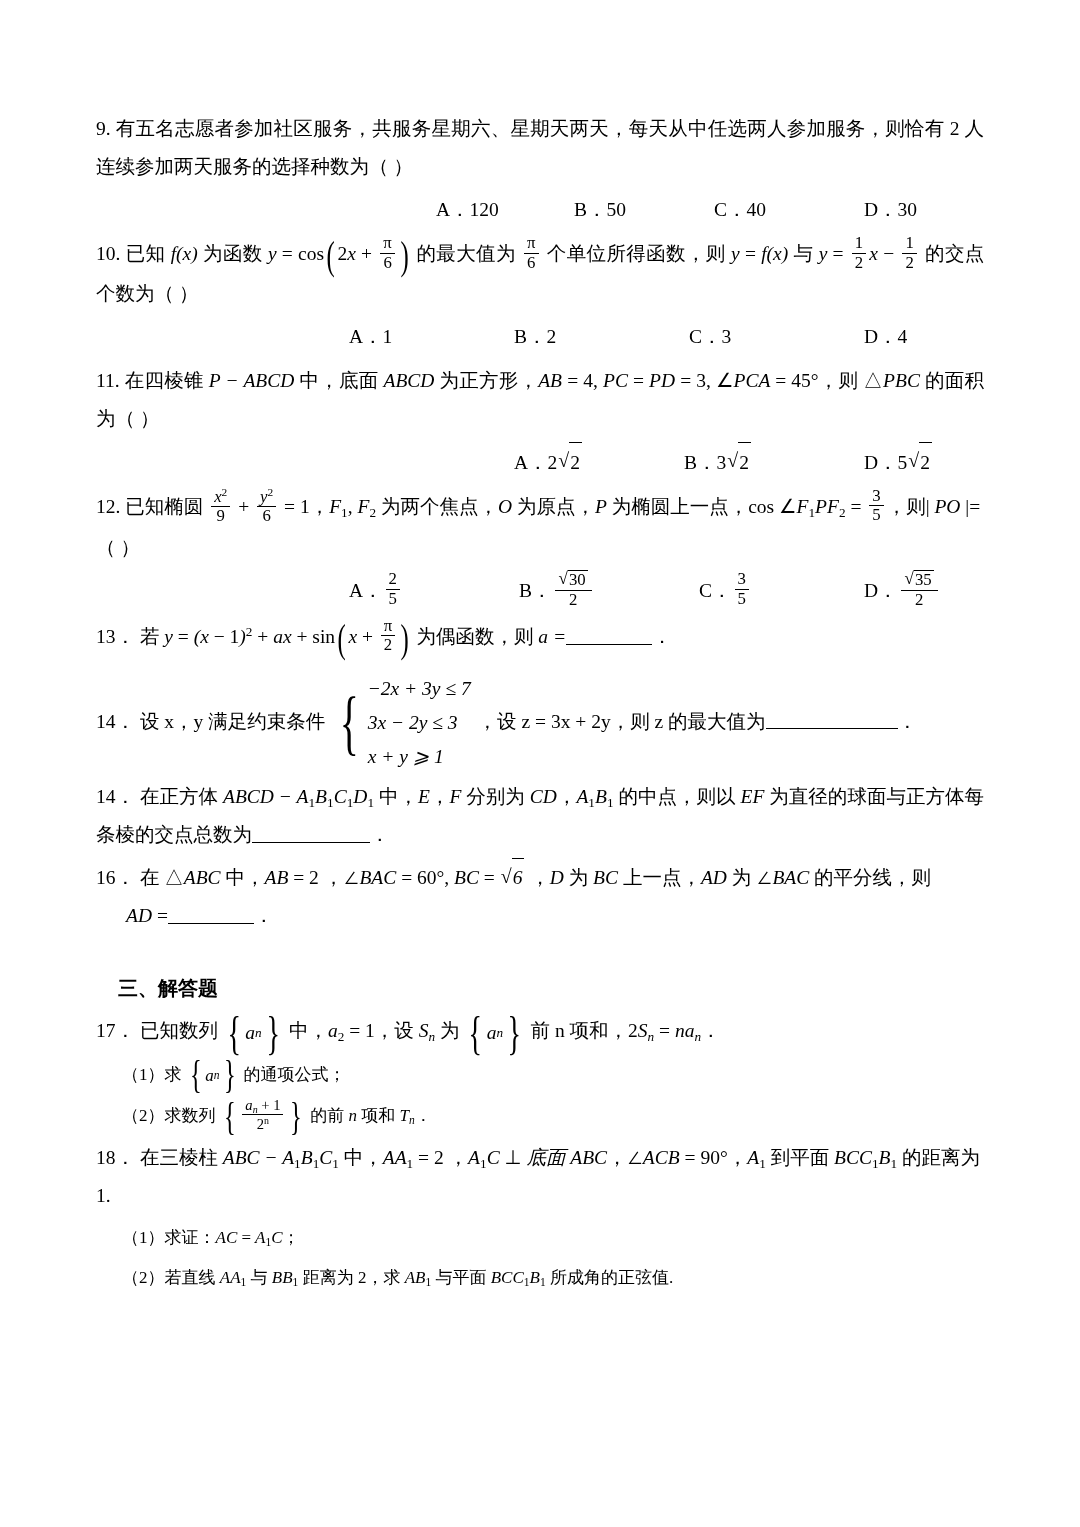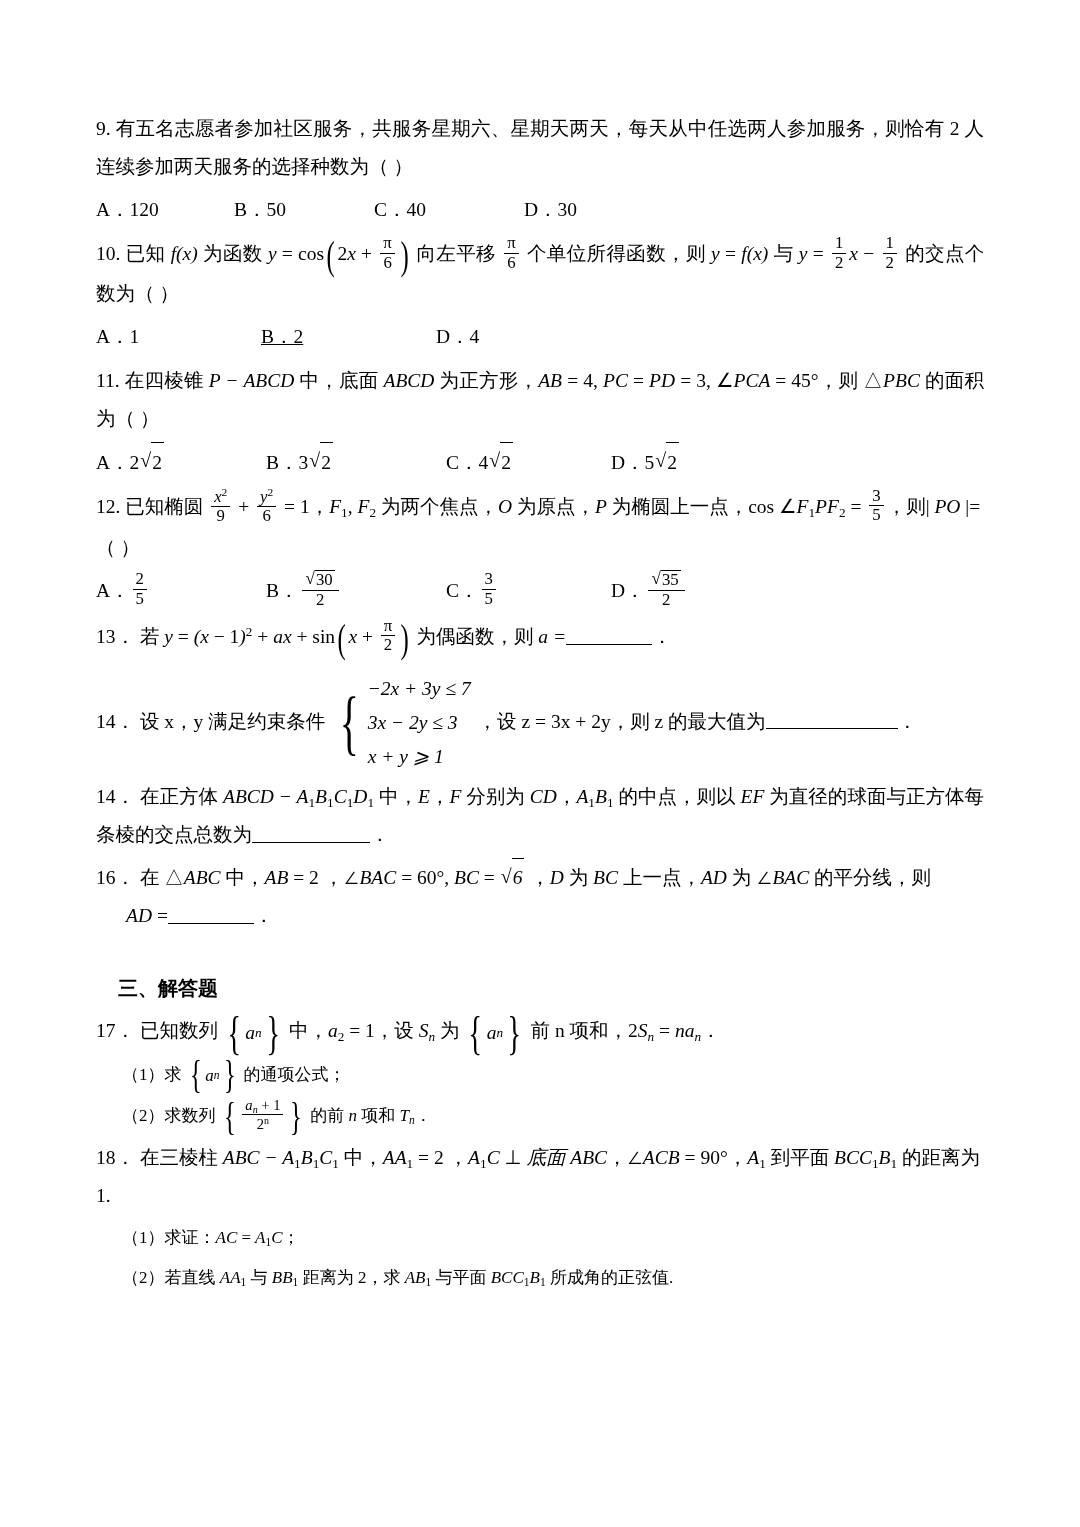--- a/index.html
+++ b/index.html
@@ -25,27 +25,28 @@
     margin: 0 0 4px 0;
     font-size: 19.5px;
     line-height: 1.95;
     text-align: justify;
   }
   .opts {
     margin: 2px 0 6px 0;
     font-size: 19.5px;
     line-height: 2.0;
     display: flex;
+    justify-content: flex-end;
   }
   .opt-a { width: 138px; }
   .opt-b { width: 140px; }
   .opt-c { width: 150px; }
   .opt-d { width: 120px; font-family: Liberation Serif, serif; }
   .opt-a2 { width: 165px; }
-  .opt-b2 { width: 175px; text-decoration: underline; }
+  .opt-b2 { width: 175px; }
   .opt-c2 { width: 175px; }
   .opt-fr-a { width: 170px; }
   .opt-fr-b { width: 180px; }
   .opt-fr-c { width: 165px; }
   .section-head {
     font-family: "Liberation Sans", sans-serif;
     font-weight: bold;
     font-size: 20px;
     margin: 16px 0 10px 22px;
   }
@@ -180,42 +181,42 @@
     <span class="opt-c">C．40</span>
     <span class="opt-d">D．30</span>
   </div>
 
   <div class="q">
     <span>10.</span>
     <span>已知</span>
     <span class="math"><span class="mi">f</span>(<span class="mi">x</span>)</span>
     <span>为函数</span>
     <span class="math"><span class="mi">y</span> <span class="mn">=</span> <span class="mn">cos</span><span class="bigparen">(</span><span class="mn">2</span><span class="mi">x</span> <span class="mn">+</span> <span class="frac"><span class="num mn">π</span><span class="den mn">6</span></span><span class="bigparen">)</span></span>
-    <span>向左平移</span>
+    <span>的最大值为</span>
     <span class="math"><span class="frac"><span class="num mn">π</span><span class="den mn">6</span></span></span>
     <span>个单位所得函数，则</span>
     <span class="math"><span class="mi">y</span> <span class="mn">=</span> <span class="mi">f</span>(<span class="mi">x</span>)</span>
     <span>与</span>
     <span class="math"><span class="mi">y</span> <span class="mn">=</span> <span class="frac"><span class="num mn">1</span><span class="den mn">2</span></span><span class="mi">x</span> <span class="mn">−</span> <span class="frac"><span class="num mn">1</span><span class="den mn">2</span></span></span>
     <span>的交点个数为（      ）</span>
   </div>
   <div class="opts">
     <span class="opt-a2">A．1</span>
     <span class="opt-b2">B．2</span>
+    <span class="opt-c2">C．3</span>
     <span class="opt-d">D．4</span>
   </div>
 
   <div class="q">
     <span>11.</span>
     在四棱锥 <span class="math"><span class="mi">P</span> − <span class="mi">ABCD</span></span> 中，底面 <span class="math"><span class="mi">ABCD</span></span> 为正方形，<span class="math"><span class="mi">AB</span> <span class="mn">= 4,</span> <span class="mi">PC</span> <span class="mn">=</span> <span class="mi">PD</span> <span class="mn">= 3,</span> <span class="mn">∠</span><span class="mi">PCA</span> <span class="mn">= 45°</span></span>，则 <span class="math"><span class="mn">△</span><span class="mi">PBC</span></span> 的面积为（      ）
   </div>
   <div class="opts">
     <span class="opt-fr-a">A．2<span class="sqrt"><span class="rad">2</span></span></span>
     <span class="opt-fr-b">B．3<span class="sqrt"><span class="rad">2</span></span></span>
-    <span class="opt-fr-c">C．4<span class="sqrt"><span class="rad">2</span></span></span>
     <span class="opt-d">D．5<span class="sqrt"><span class="rad">2</span></span></span>
   </div>
 
   <div class="q">
     <span>12.</span>
     已知椭圆 <span class="math"><span class="frac"><span class="num"><span class="mi">x</span><span class="sup">2</span></span><span class="den mn">9</span></span> <span class="mn">+</span> <span class="frac"><span class="num"><span class="mi">y</span><span class="sup">2</span></span><span class="den mn">6</span></span> <span class="mn">= 1</span></span>，<span class="math"><span class="mi">F</span><span class="sub mn">1</span><span class="mn">,</span> <span class="mi">F</span><span class="sub mn">2</span></span> 为两个焦点，<span class="math"><span class="mi">O</span></span> 为原点，<span class="math"><span class="mi">P</span></span> 为椭圆上一点，<span class="math"><span class="mn">cos</span> <span class="mn">∠</span><span class="mi">F</span><span class="sub mn">1</span><span class="mi">PF</span><span class="sub mn">2</span> <span class="mn">=</span> <span class="frac"><span class="num mn">3</span><span class="den mn">5</span></span></span>，则<span class="math"><span class="mn">|</span> <span class="mi">PO</span> <span class="mn">|=</span></span>
     <span class="line2">（      ）</span>
   </div>
   <div class="opts">
     <span class="opt-fr-a">A．<span class="frac"><span class="num mn">2</span><span class="den mn">5</span></span></span>

